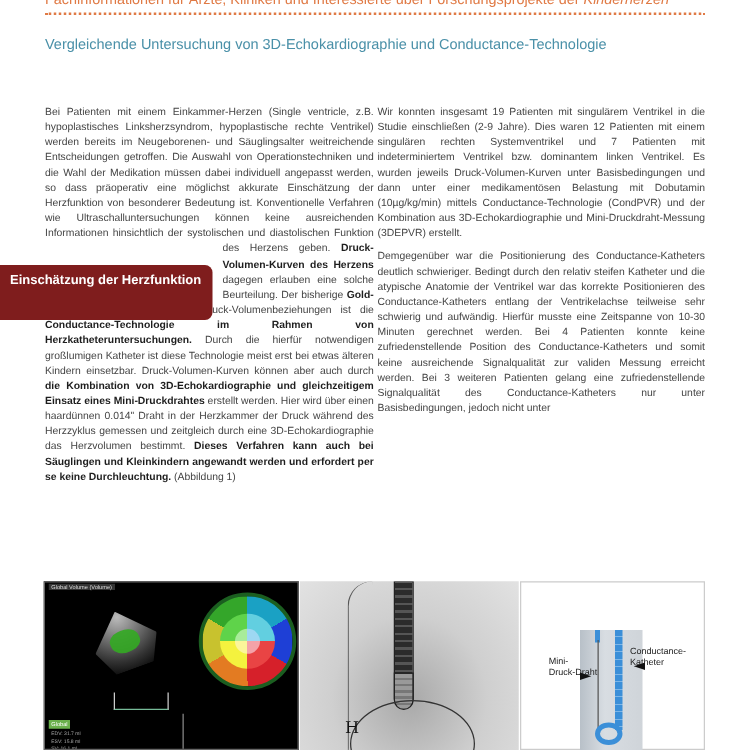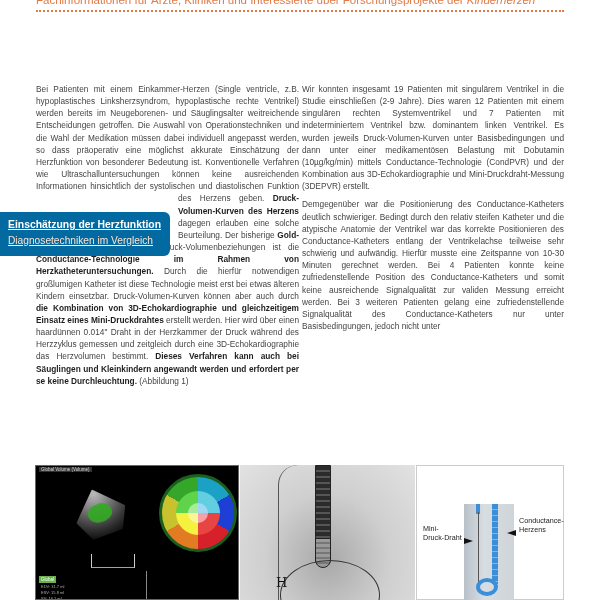--- a/index.html
+++ b/index.html
@@ -30,22 +30,22 @@
   .col p { margin-bottom: 6px; }
   .col b { color: #1e1e1e; }
   .col-left { left: 36px; }
   .col-right { left: 302px; width: 262px; }
   .col-right .lead { font-weight: bold; color: #1e1e1e; font-size: 8.6px; line-height: 12.4px; }
 
   .float-spacer { float: left; width: 142px; height: 48px; }
 
   .callout {
     position: absolute; left: 0; top: 212px; width: 170px; height: 44px;
-    background: #0369a1; border-radius: 0 6px 6px 0;
-    color: #ffffff; padding: 4px 0 0 8px; text-decoration: underline;
+    background: #7f1d1d; border-radius: 0 6px 6px 0;
+    color: #ffffff; padding: 4px 0 0 8px;
   }
   .callout .c1 { font-size: 10.4px; font-weight: bold; line-height: 17px; white-space: nowrap; }
   .callout .c2 { font-size: 10.2px; line-height: 16px; white-space: nowrap; color: #fde3d2; }
 
   
   .fig-echo {
     position: absolute; left: 35px; top: 465px; width: 204px; height: 135px;
     background: #000; overflow: hidden; border: 1px solid #666;
   }
   .fig-echo .hdr {
@@ -152,29 +152,29 @@
 </style>
 </head>
 <body>
 
 <div class="top-banner">
   <span>Fachinformationen für Ärzte, Kliniken und Interessierte über Forschungsprojekte der </span><em>Kinderherzen</em>
 </div>
 <div class="top-rule"></div>
 
 <div class="title-block">
+  <div>Vergleichende Untersuchung von 3D-Echokardiographie und Conductance-Technologie</div>
 </div>
 
 <div class="col col-left">
   <p><span>Bei Patienten mit einem Einkammer-Herzen (Single ventricle, z.B. hypoplastisches Linksherzsyndrom, hypoplastische rechte Ventrikel) werden bereits im Neugeborenen- und Säuglingsalter weitreichende Entscheidungen getroffen. Die Auswahl von Operationstechniken und die Wahl der Medikation müssen dabei individuell angepasst werden, so dass präoperativ eine möglichst akkurate Einschätzung der Herzfunktion von besonderer Bedeutung ist. Konventionelle Verfahren wie Ultraschalluntersuchungen können keine ausreichenden Informationen hinsichtlich der systolischen und diastolischen Funktion des Herzens geben. </span><span class="float-spacer"></span><b>Druck-Volumen-Kurven des Herzens</b><span> dagegen erlauben eine solche Beurteilung. Der bisherige </span><b>Gold-Standard</b><span> zur Erstellung der Druck-Volumenbeziehungen ist die </span><b>Conductance-Technologie im Rahmen von Herzkatheteruntersuchungen.</b><span> Durch die hierfür notwendigen großlumigen Katheter ist diese Technologie meist erst bei etwas älteren Kindern einsetzbar. Druck-Volumen-Kurven können aber auch durch </span><b>die Kombination von 3D-Echokardiographie und gleichzeitigem Einsatz eines Mini-Druckdrahtes</b><span> erstellt werden. Hier wird über einen haardünnen 0.014" Draht in der Herzkammer der Druck während des Herzzyklus gemessen und zeitgleich durch eine 3D-Echokardiographie das Herzvolumen bestimmt. </span><b>Dieses Verfahren kann auch bei Säuglingen und Kleinkindern angewandt werden und erfordert per se keine Durchleuchtung.</b><span> (Abbildung 1)</span></p>
 </div>
 
 <div class="callout">
   <div class="c1">Einschätzung der Herzfunktion</div>
-  <div class="c2">Diagnosetechniken im Vergleich</div>
 </div>
 
 <div class="col col-right">
   <p>Wir konnten insgesamt 19 Patienten mit singulärem Ventrikel in die Studie einschließen (2-9 Jahre). Dies waren 12 Patienten mit einem singulären rechten Systemventrikel und 7 Patienten mit indeterminiertem Ventrikel bzw. dominantem linken Ventrikel. Es wurden jeweils Druck-Volumen-Kurven unter Basisbedingungen und dann unter einer medikamentösen Belastung mit Dobutamin (10µg/kg/min) mittels Conductance-Technologie (CondPVR) und der Kombination aus 3D-Echokardiographie und Mini-Druckdraht-Messung (3DEPVR) erstellt.</p>
   <p>Demgegenüber war die Positionierung des Conductance-Katheters deutlich schwieriger. Bedingt durch den relativ steifen Katheter und die atypische Anatomie der Ventrikel war das korrekte Positionieren des Conductance-Katheters entlang der Ventrikelachse teilweise sehr schwierig und aufwändig. Hierfür musste eine Zeitspanne von 10-30 Minuten gerechnet werden. Bei 4 Patienten konnte keine zufriedenstellende Position des Conductance-Katheters und somit keine ausreichende Signalqualität zur validen Messung erreicht werden. Bei 3 weiteren Patienten gelang eine zufriedenstellende Signalqualität des Conductance-Katheters nur unter Basisbedingungen, jedoch nicht unter</p>
 </div>
 
 <div class="fig-echo">
   <div class="hdr">Global Volume (Volume)</div>
   <div class="fan-shape"></div>
@@ -202,23 +202,23 @@
   <div class="xray-H">H</div>
 </div>
 
 <div class="fig-photo">
   <div class="photo-inner">
     <div class="blue-cath2"></div>
     <div class="thin-wire"></div>
     <div class="blue-cath"></div>
     <div class="blue-loop"></div>
   </div>
-  <div class="ph-label" style="left:6px; top:58px;">
+  <div class="ph-label" style="left:22px; top:58px;">
     <div>Mini-</div>
     <div>Druck-Draht</div>
   </div>
   <div class="arrow right" style="left:47px; top:72px;"></div>
-  <div class="ph-label" style="left:102px; top:50px;">
+  <div class="ph-label" style="left:87px; top:50px;">
     <div>Conductance-</div>
-    <div>Herzens</div>
+    <div>Katheter</div>
   </div>
   <div class="arrow left" style="left:90px; top:64px;"></div>
 </div>
 
 </body></html>

